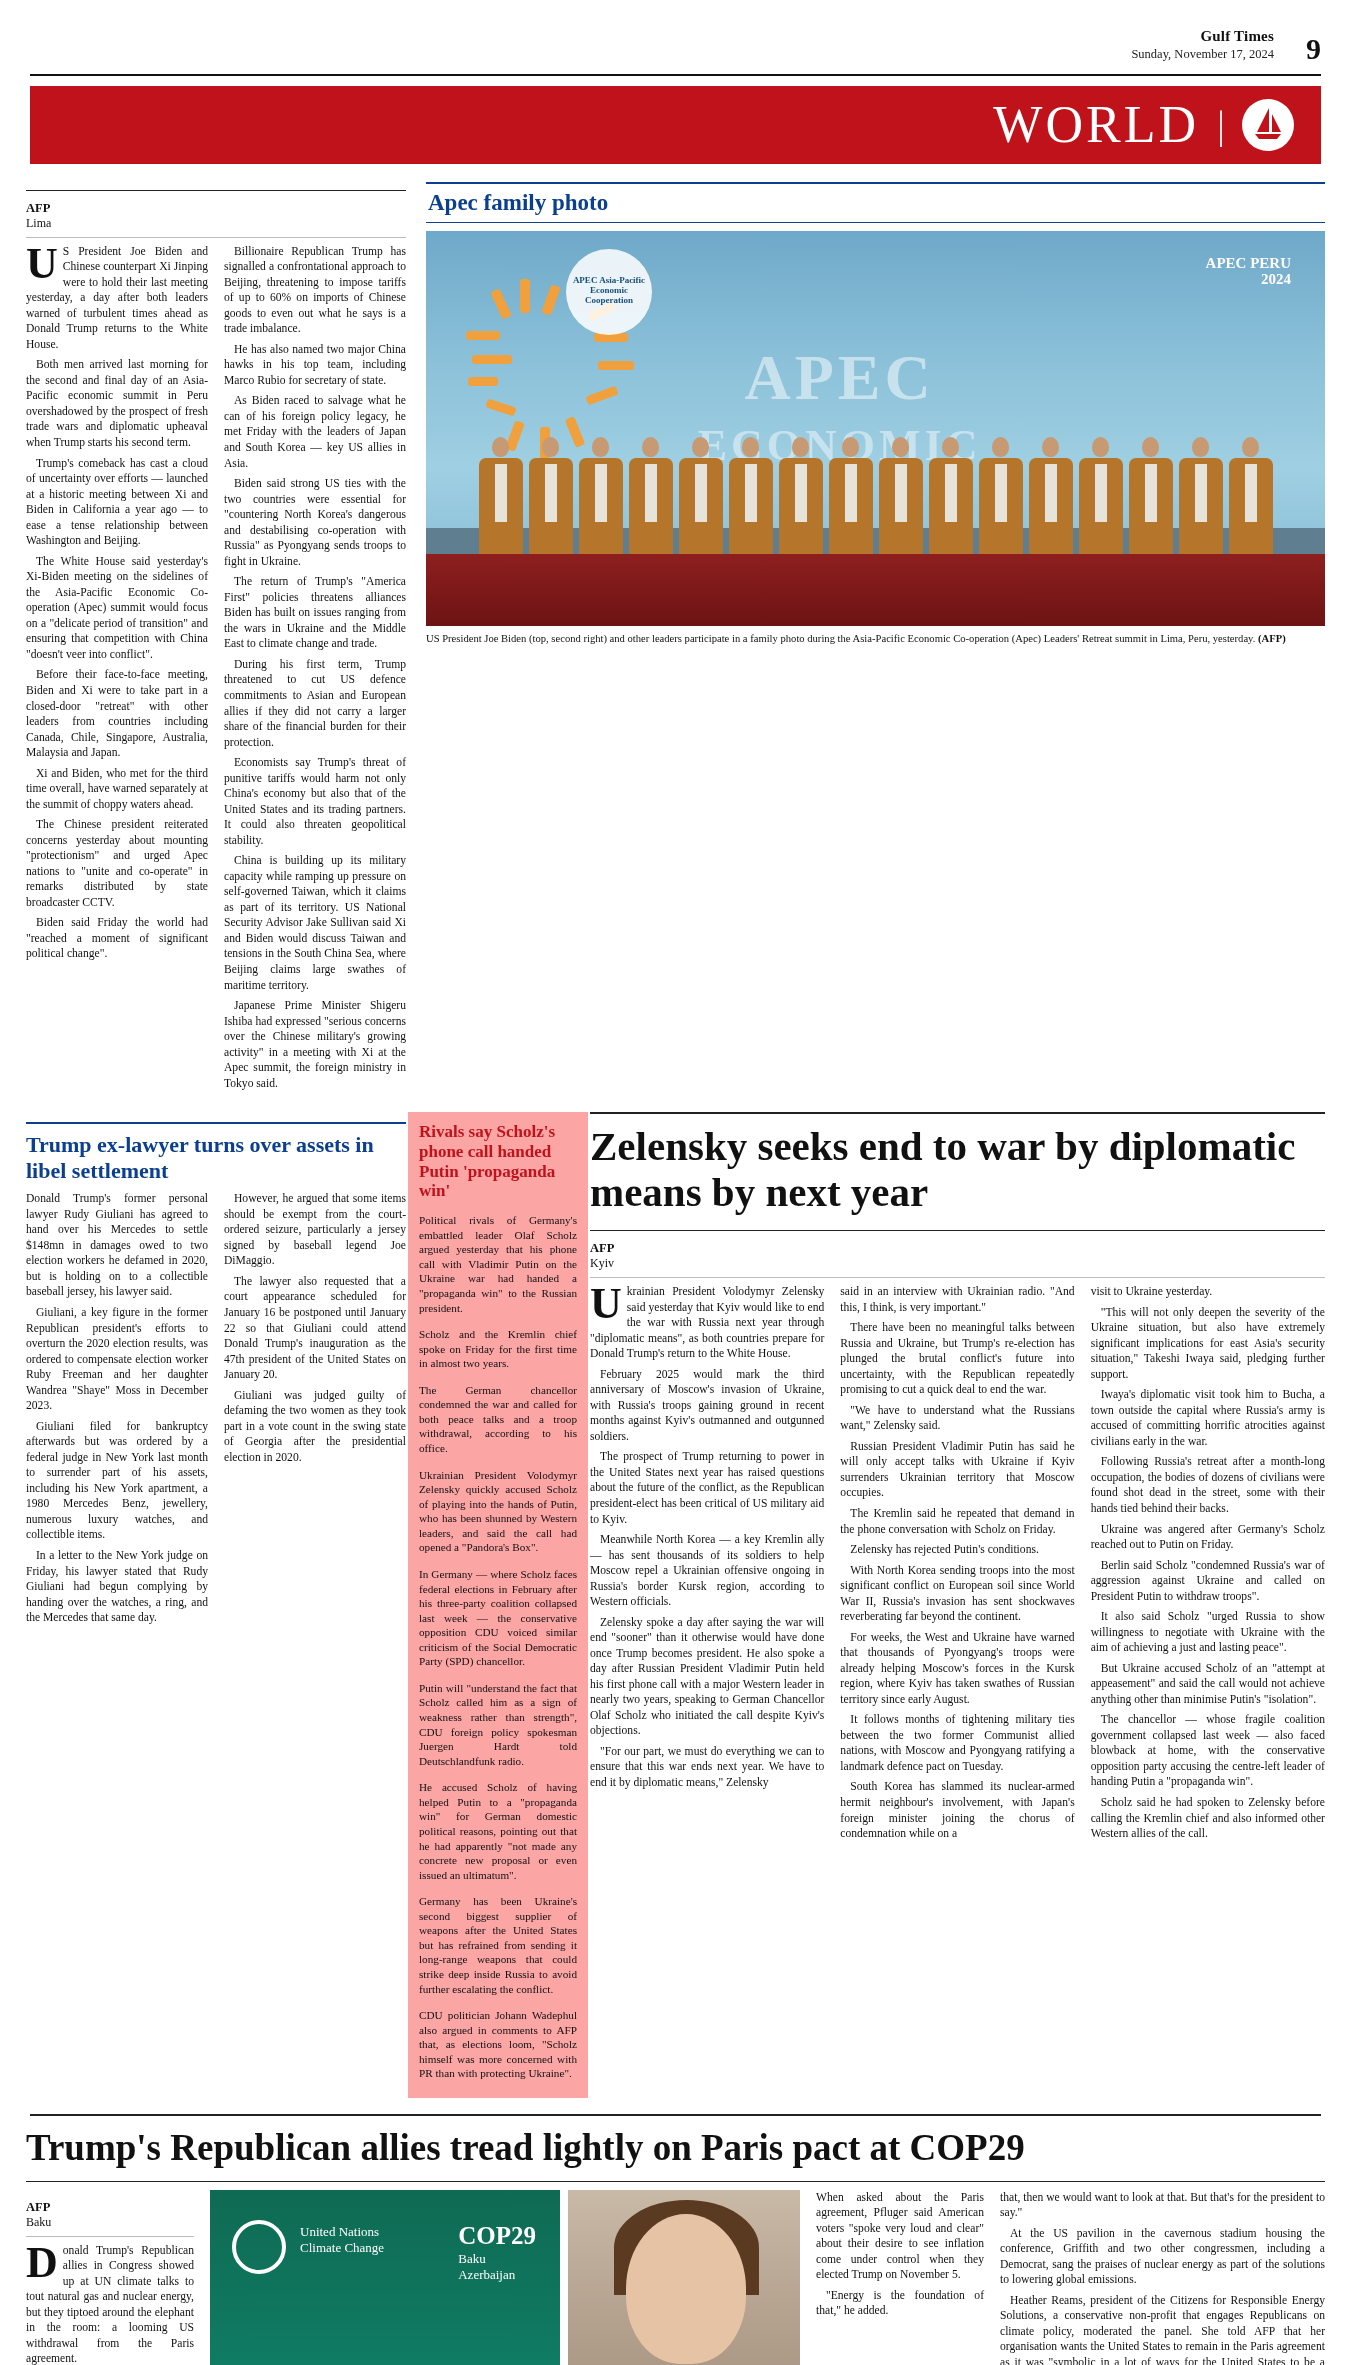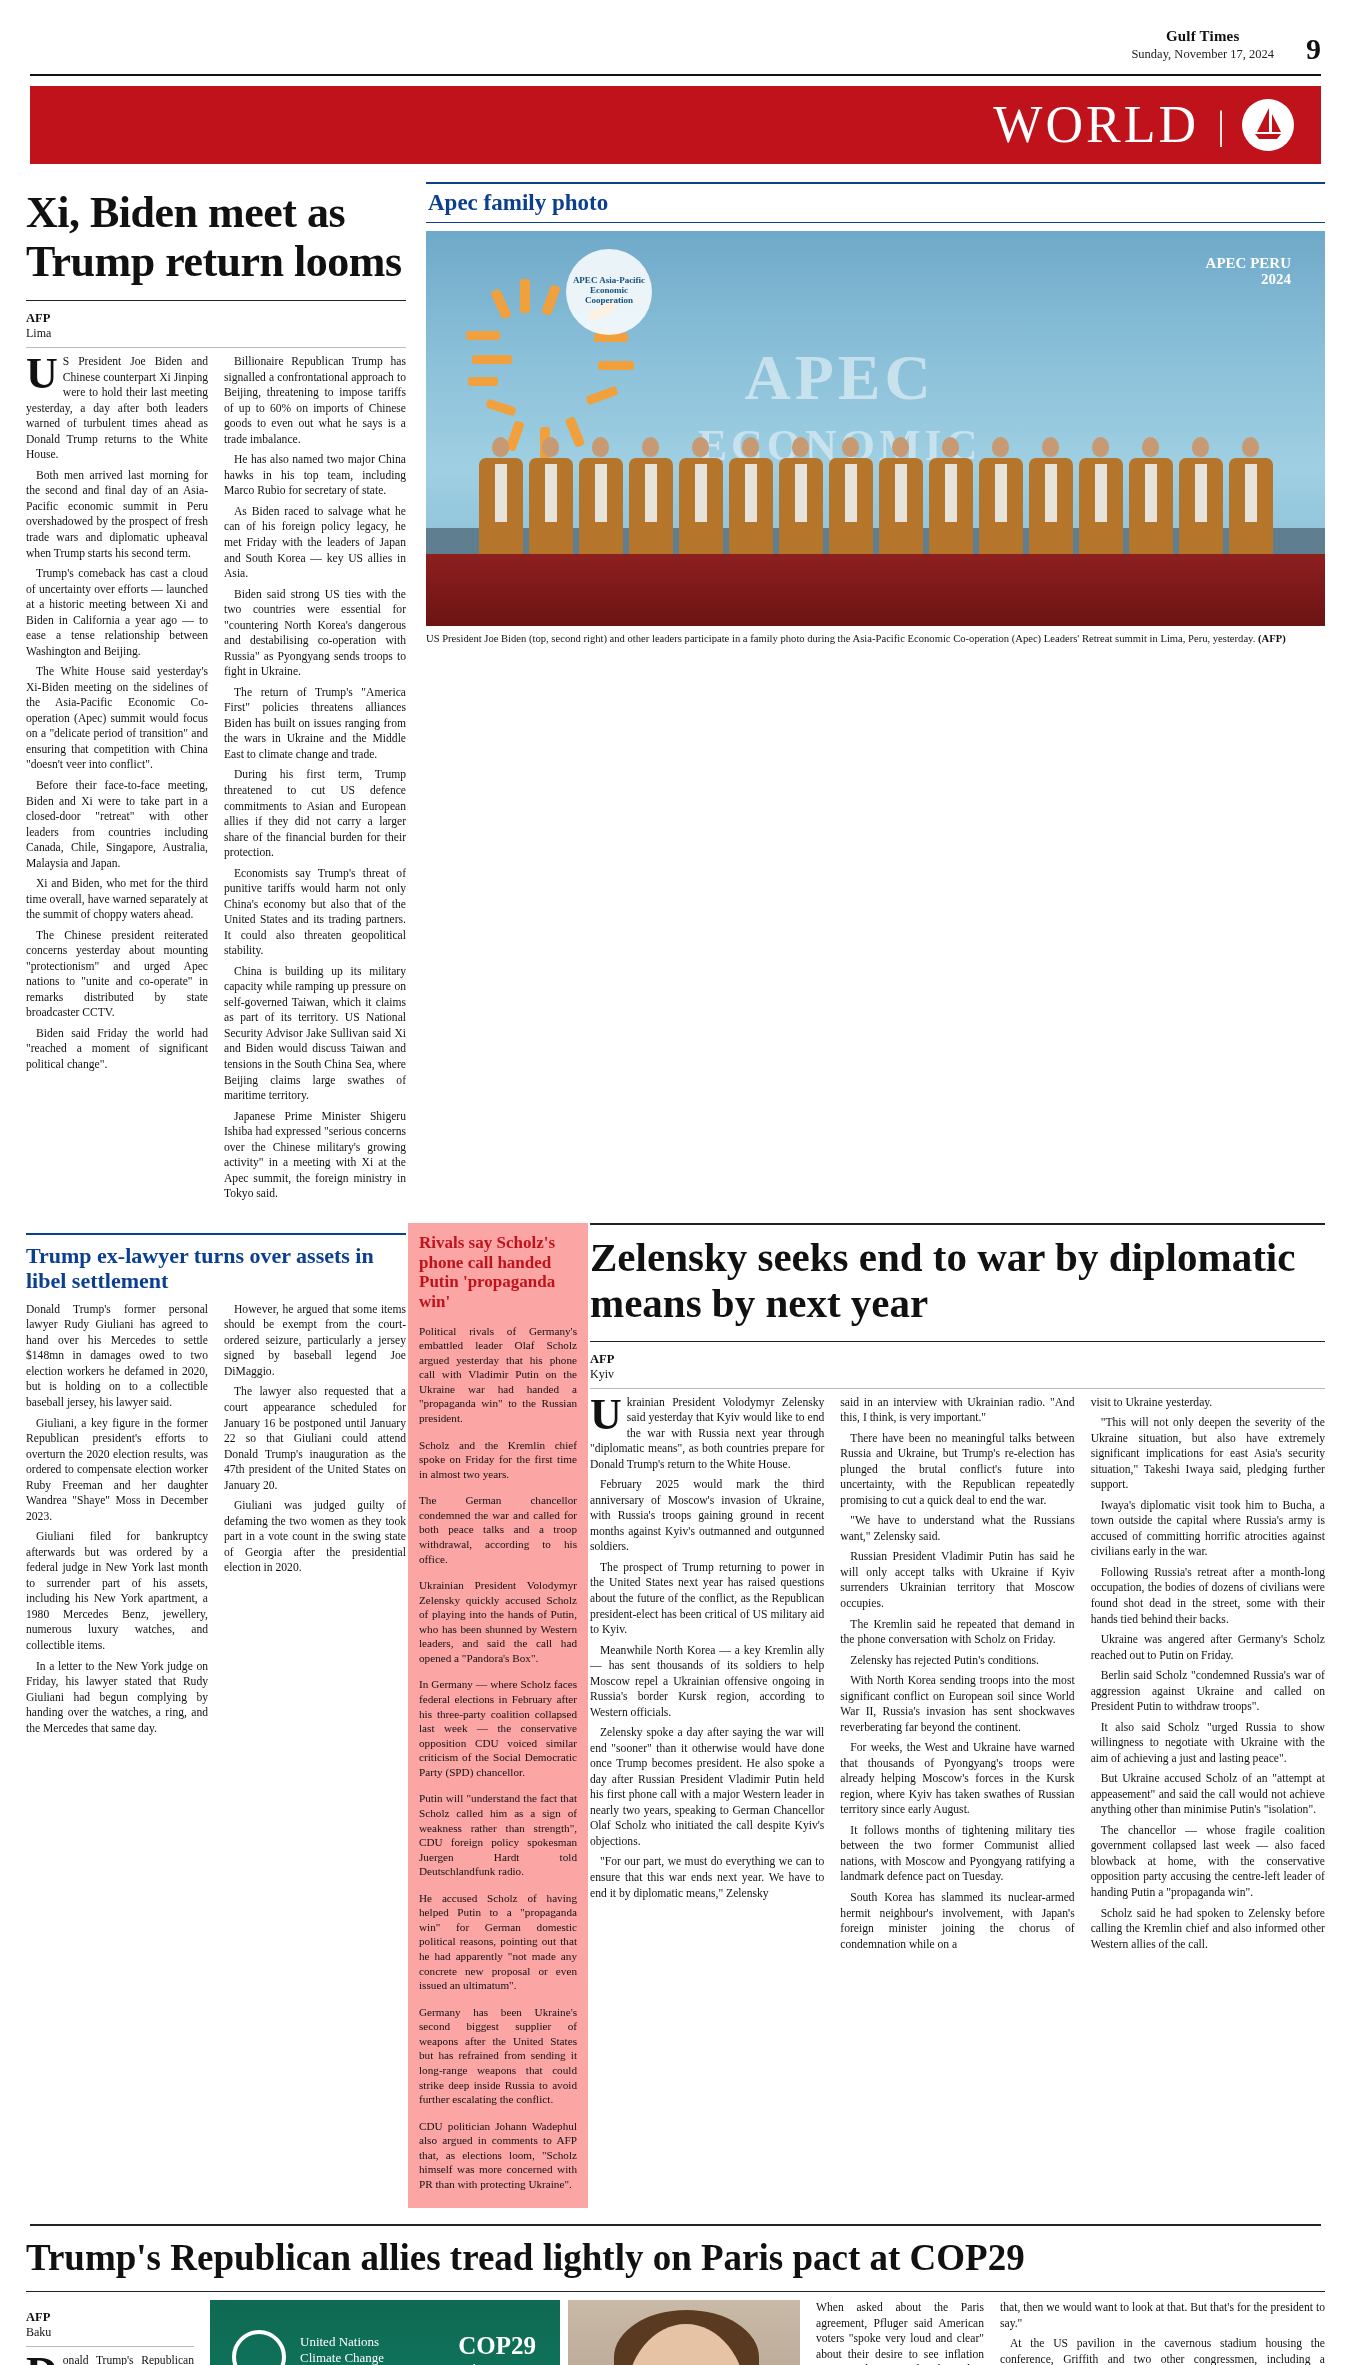--- a/index.html
+++ b/index.html
@@ -12,21 +12,21 @@
     color: #111;
     position: relative;
   }
   .page { width:1351px; height:2365px; position:relative; padding: 0 26px; }
 
   
   .masthead {
     display:flex; justify-content:flex-end; align-items:flex-end;
     padding: 28px 4px 6px 0; gap: 14px;
   }
-  .mast-center { text-align:center; line-height:1.15; }
+  .mast-center { text-align:right; line-height:1.15; }
   .mast-title { font-family:"Liberation Serif", serif; font-size:15px; font-weight:700; letter-spacing:.2px; }
   .mast-date { font-size:12.5px; color:#222; margin-top:2px; }
   .mast-page { font-size:30px; font-weight:700; margin-left:18px; line-height:.9; }
   .mast-rule { border-top:2px solid #111; margin: 6px 4px 0 4px; }
 
   
   .section-banner {
     background:#c0121b; height:78px; margin: 10px 4px 0 4px;
     display:flex; align-items:center; justify-content:flex-end;
     padding-right:26px; position:relative;
@@ -153,21 +153,20 @@
         <path d="M14 36 L40 36 L36 41 L18 41 Z" fill="#c0121b"></path>
         <path d="M28 10 L28 34 L16 34 Z" fill="#c0121b"></path>
         <path d="M31 16 L31 34 L40 34 Z" fill="#c0121b"></path>
       </svg>
     </div>
   </div>
 
   <div class="top-area">
 
     <div class="left-col">
-      <h1 class="headline">Xi, Biden meet as Trump return looms</h1>
       <div class="rule-thin"></div>
       <div class="byline">
         <span class="agency">AFP</span>
         <span class="place">Lima</span>
       </div>
       <div class="rule-hair"></div>
       <div class="cols2">
         <div class="col">
           <p class="body first dropcap">US President Joe Biden and Chinese counterpart Xi Jinping were to hold their last meeting yesterday, a day after both leaders warned of turbulent times ahead as Donald Trump returns to the White House.</p>
           <p class="body ind">Both men arrived last morning for the second and final day of an Asia-Pacific economic summit in Peru overshadowed by the prospect of fresh trade wars and diplomatic upheaval when Trump starts his second term.</p>

